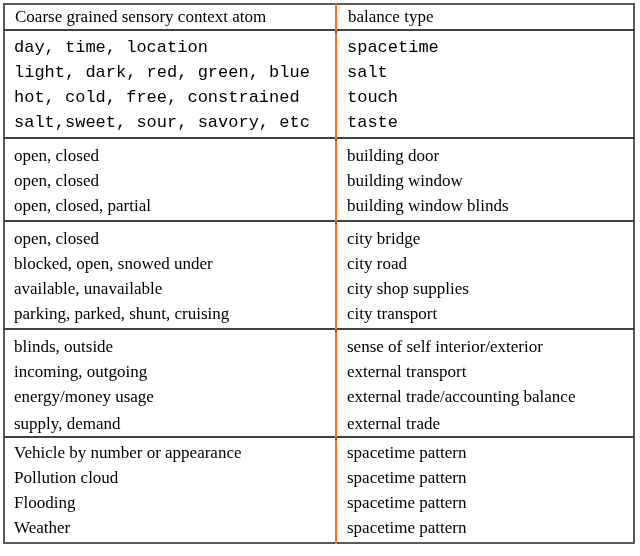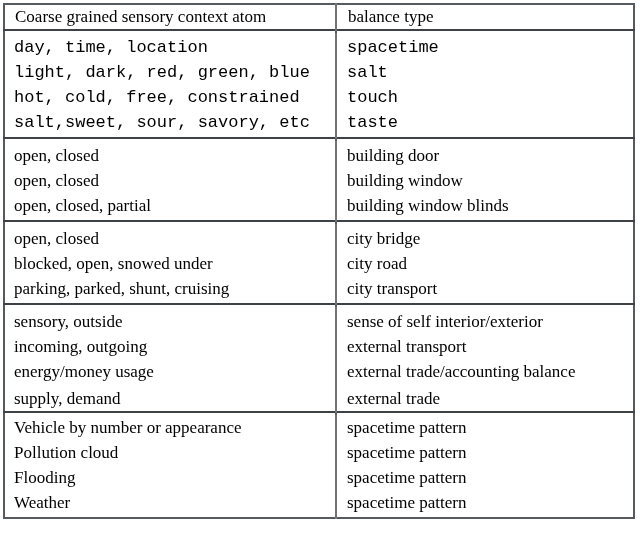--- a/index.html
+++ b/index.html
@@ -49,21 +49,21 @@
     font-weight: normal;
     white-space: nowrap;
     overflow: hidden;
     height: 21px;
     box-sizing: border-box;
   }
 
   
   table.ctx-table td.cell-atom,
   table.ctx-table th.cell-atom {
-    border-right: 2px solid #737373;
+    border-right: 2px solid #f97316;
   }
 
   
   thead.table-head th {
     padding-top: 3px;
     padding-bottom: 4px;
     height: 26px;
   }
   thead.table-head {
     border-bottom: 2px solid #3d4247;
@@ -165,32 +165,36 @@
           <td class="cell-sensor"></td>
         </tr>
         <tr class="data-row first-in-section">
           <td class="cell-atom">open, closed</td>
           <td class="cell-sensor">city bridge</td>
         </tr>
         <tr class="data-row">
           <td class="cell-atom">blocked, open, snowed under</td>
           <td class="cell-sensor">city road</td>
         </tr>
+        <tr class="data-row">
+          <td class="cell-atom">available, unavailable</td>
+          <td class="cell-sensor">city shop supplies</td>
+        </tr>
         <tr class="data-row last-in-section">
           <td class="cell-atom">parking, parked, shunt, cruising</td>
           <td class="cell-sensor">city transport</td>
         </tr>
       </tbody>
       <tbody class="section">
         <tr class="rule-gap">
           <td class="cell-atom"></td>
           <td class="cell-sensor"></td>
         </tr>
         <tr class="data-row first-in-section">
-          <td class="cell-atom">sensory, outside</td>
+          <td class="cell-atom">blinds, outside</td>
           <td class="cell-sensor">sense of self interior/exterior</td>
         </tr>
         <tr class="data-row">
           <td class="cell-atom">incoming, outgoing</td>
           <td class="cell-sensor">external transport</td>
         </tr>
         <tr class="data-row last-in-section">
           <td class="cell-atom">energy/money usage</td>
           <td class="cell-sensor">external trade/accounting balance</td>
         </tr>

